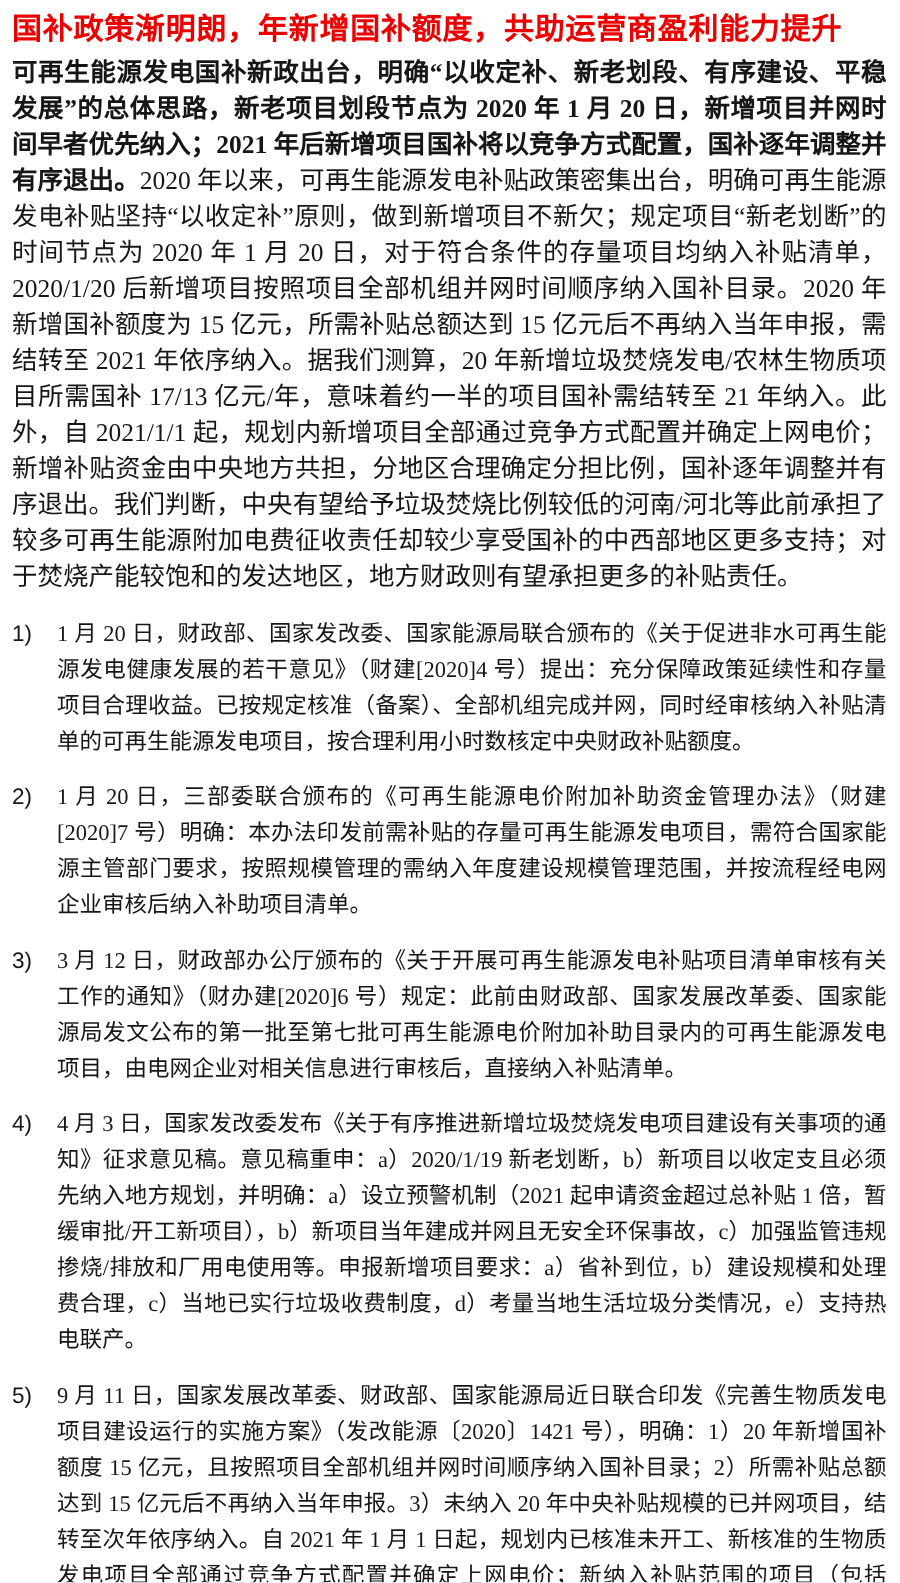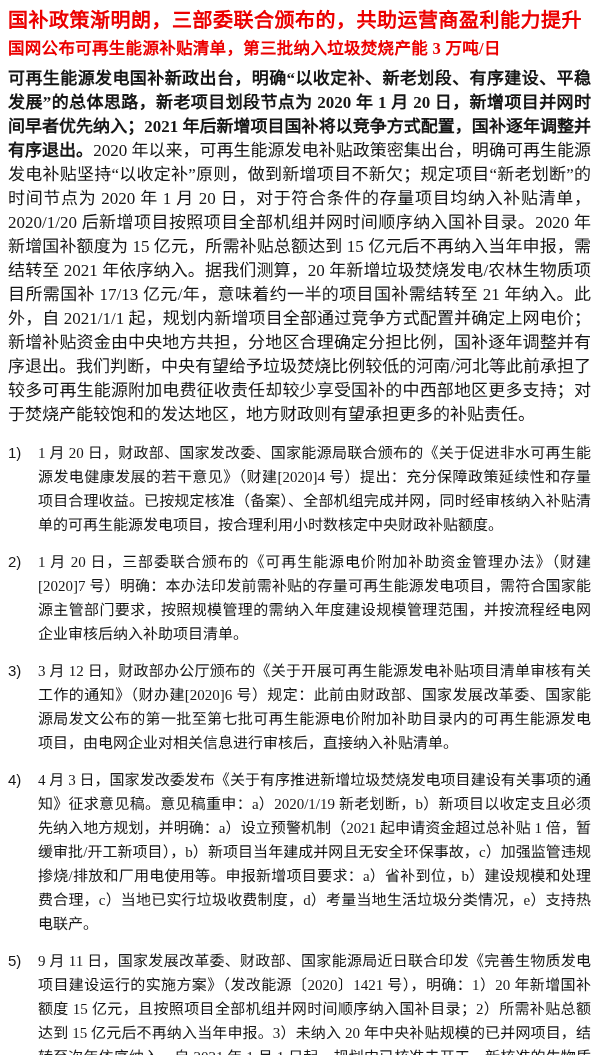--- a/index.html
+++ b/index.html
@@ -62,23 +62,22 @@
   .policy-item .txt{
     flex:1;
     text-align:justify;
   }
 </style>
 </head>
 <body>
 
 <article class="page">
 
-  <h1 class="title">国补政策渐明朗，三部委联合颁布的，共助运营商盈利能力提升</h1>
+  <h1 class="title">国补政策渐明朗，年新增国补额度，共助运营商盈利能力提升</h1>
 
-  <h2 class="subtitle">国网公布可再生能源补贴清单，第三批纳入垃圾焚烧产能 3 万吨/日</h2>
 
   <p class="intro"><span class="lead">可再生能源发电国补新政出台，明确“以收定补、新老划段、有序建设、平稳发展”的总体思路，新老项目划段节点为 2020 年 1 月 20 日，新增项目并网时间早者优先纳入；2021 年后新增项目国补将以竞争方式配置，国补逐年调整并有序退出。</span><span>2020 年以来，可再生能源发电补贴政策密集出台，明确可再生能源发电补贴坚持“以收定补”原则，做到新增项目不新欠；规定项目“新老划断”的时间节点为 2020 年 1 月 20 日，对于符合条件的存量项目均纳入补贴清单，2020/1/20 后新增项目按照项目全部机组并网时间顺序纳入国补目录。2020 年新增国补额度为 15 亿元，所需补贴总额达到 15 亿元后不再纳入当年申报，需结转至 2021 年依序纳入。据我们测算，20 年新增垃圾焚烧发电/农林生物质项目所需国补 17/13 亿元/年，意味着约一半的项目国补需结转至 21 年纳入。此外，自 2021/1/1 起，规划内新增项目全部通过竞争方式配置并确定上网电价；新增补贴资金由中央地方共担，分地区合理确定分担比例，国补逐年调整并有序退出。我们判断，中央有望给予垃圾焚烧比例较低的河南/河北等此前承担了较多可再生能源附加电费征收责任却较少享受国补的中西部地区更多支持；对于焚烧产能较饱和的发达地区，地方财政则有望承担更多的补贴责任。</span></p>
 
   <div class="policy-list">
 
     <div class="policy-item">
       <span class="num">1)</span>
       <span class="txt">1 月 20 日，财政部、国家发改委、国家能源局联合颁布的《关于促进非水可再生能源发电健康发展的若干意见》（财建[2020]4 号）提出：充分保障政策延续性和存量项目合理收益。已按规定核准（备案）、全部机组完成并网，同时经审核纳入补贴清单的可再生能源发电项目，按合理利用小时数核定中央财政补贴额度。</span>
     </div>
 

